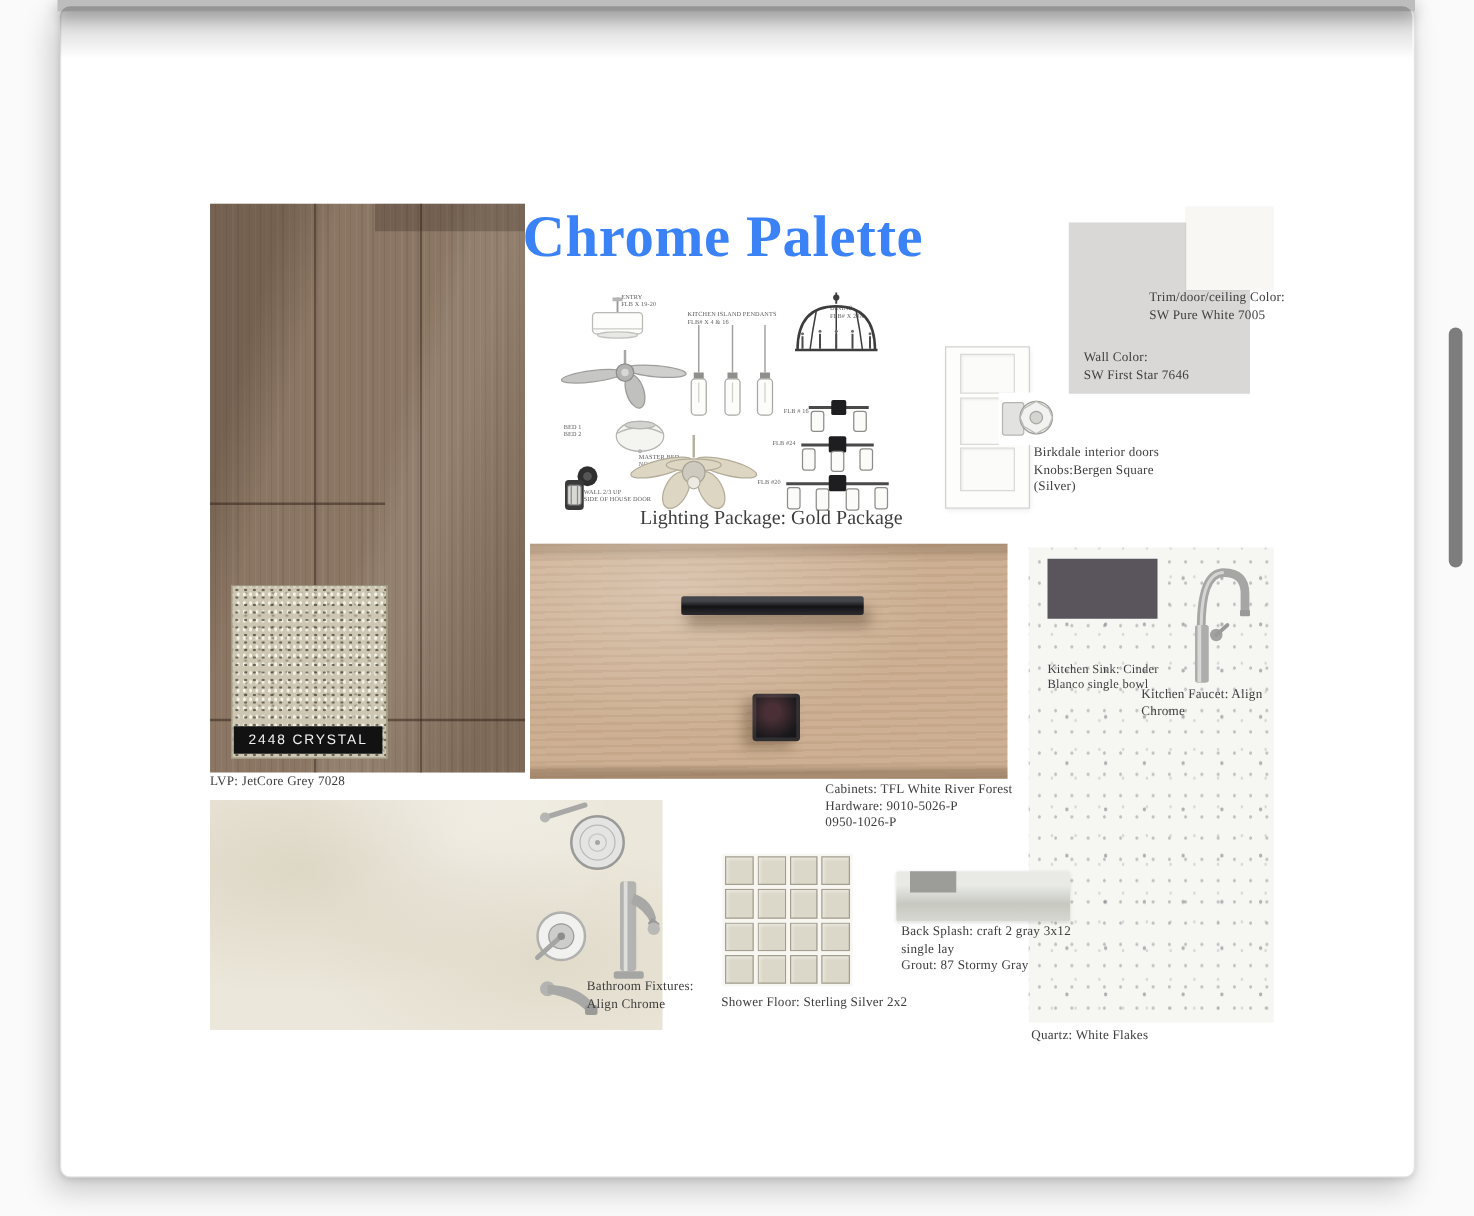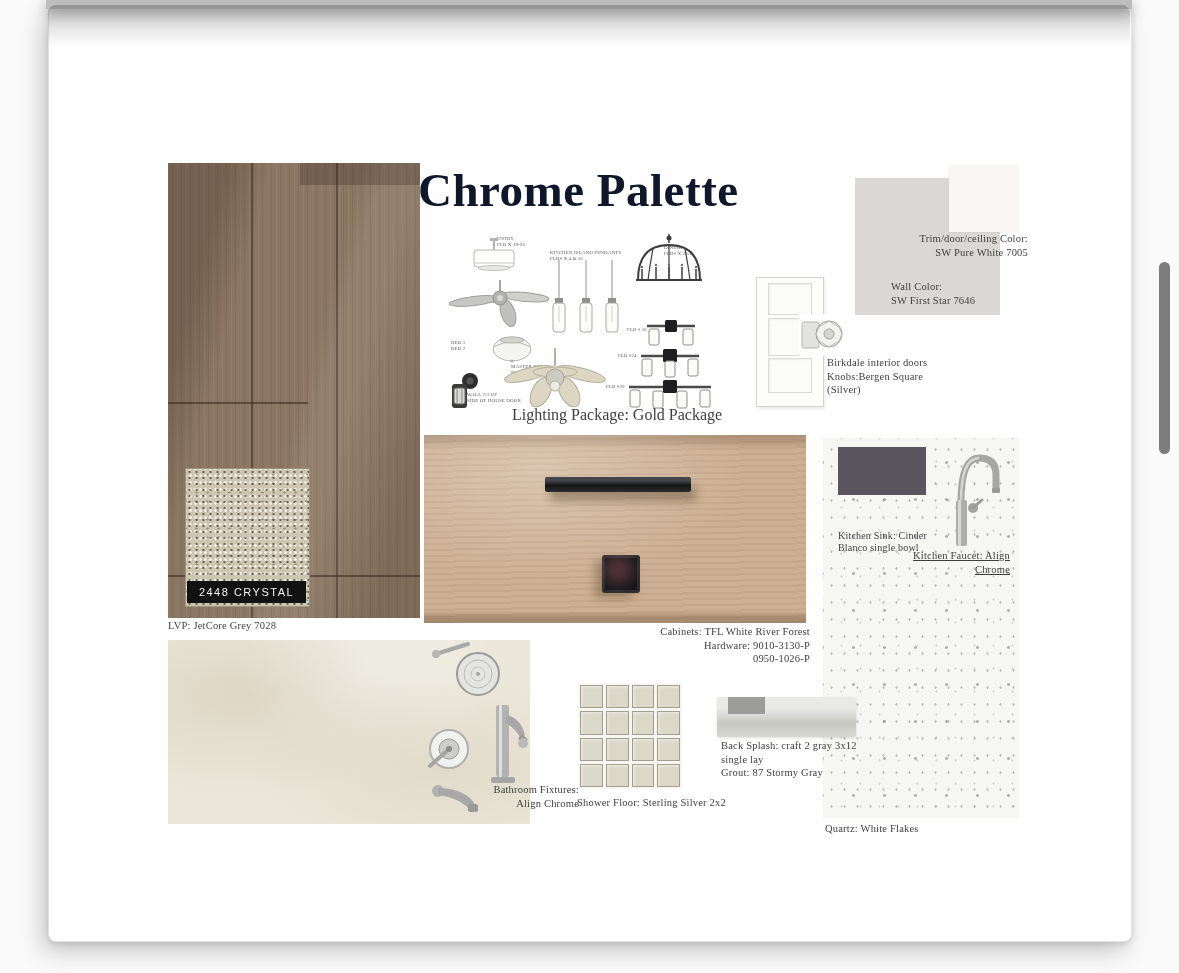--- a/index.html
+++ b/index.html
@@ -10,25 +10,25 @@
           border:1px solid #e3e3e3;border-radius:8px;
           box-shadow:-6px 10px 24px rgba(0,0,0,.20), 0 2px 6px rgba(0,0,0,.12);}
   #top-strip{position:absolute;left:46px;top:0;width:1086px;height:9px;background:#bdbdbd;
              box-shadow:0 4px 14px rgba(0,0,0,.35);}
   #top-fade{position:absolute;left:48px;top:5px;width:1082px;height:42px;
             background:linear-gradient(180deg,rgba(0,0,0,.22),rgba(0,0,0,0));border-radius:8px 8px 0 0;}
   #scroll-thumb{position:absolute;left:1159px;top:262px;width:11px;height:192px;border-radius:6px;background:#7d7d7d;}
 
   .abs{position:absolute;}
   .label{font-size:10.5px;line-height:13.5px;color:#3e3e3e;letter-spacing:.2px;}
-  .right{text-align:right;}
+  .right{text-align:left;}
   .tiny{font-size:5px;line-height:6px;color:#5a5a5a;white-space:pre-line;letter-spacing:.1px;}
 
   
-  #page-title{left:418px;top:163px;font-size:47px;font-weight:700;color:#0f172a;letter-spacing:.5px;}
+  #page-title{left:418px;top:163px;font-size:47px;font-weight:700;color:#3b82f6;letter-spacing:.5px;}
 
   
   #lvp{left:168px;top:163px;width:252px;height:455px;background-color:#8b7663;
     background-image:
       linear-gradient(105deg, rgba(58,44,33,.28) 0 16%, rgba(0,0,0,0) 28% 52%, rgba(255,255,255,.07) 58% 66%, rgba(58,44,33,.16) 88%),
       repeating-linear-gradient(90deg, rgba(255,255,255,.05) 0 1px, rgba(0,0,0,0) 1px 4px, rgba(0,0,0,.07) 4px 5px, rgba(0,0,0,0) 5px 9px),
       repeating-linear-gradient(90deg, rgba(0,0,0,0) 0 83px, rgba(40,28,20,.45) 83px 85px);}
   .lvp-seam{position:absolute;height:2px;background:rgba(45,32,22,.5);}
   #lvp-seam1{left:168px;top:402px;width:140px;}
   #lvp-seam2{left:168px;top:575px;width:252px;}
@@ -44,21 +44,21 @@
     border:1px solid #9a937e;}
   #carpet-tag{left:187px;top:581px;width:119px;height:22px;background:#121212;color:#f2f2f2;
     font-family:"Liberation Sans",sans-serif;font-size:11px;letter-spacing:1.5px;
     display:flex;align-items:center;justify-content:center;}
   #lvp-label{left:168px;top:619px;}
 
   
   #wall-swatch{left:855px;top:178px;width:145px;height:137px;background:#d9d8d6;}
   #trim-swatch{left:949px;top:166px;width:69px;height:66px;background:#f8f7f4;box-shadow:0 0 0 1px rgba(0,0,0,.03);}
   #trim-text{right:151px;top:232px;}
-  #wall-text{left:867px;top:280px;margin-left:24px;}
+  #wall-text{left:867px;top:280px;}
 
   
   #door{left:756px;top:277px;width:66px;height:128px;background:#fdfdfc;border:1px solid #d2d2cf;box-shadow:1px 2px 4px rgba(0,0,0,.08);}
   .door-panel{position:absolute;left:11px;width:42px;background:#fbfbfa;border:1px solid #dadad6;box-shadow:inset 1px 1px 2px rgba(0,0,0,.06);}
   #door-panel-1{top:5px;height:30px;}
   #door-panel-2{top:40px;height:36px;}
   #door-panel-3{top:80px;height:33px;}
   #door-knob{left:799px;top:314px;width:48px;height:42px;background:#ffffff;}
   #door-text{left:827px;top:356px;}
 
@@ -92,31 +92,31 @@
 
   
   #quartz{left:823px;top:438px;width:196px;height:380px;background-color:#f6f6f3;
     background-image:
       radial-gradient(rgba(110,110,120,.40) .8px, rgba(0,0,0,0) 1.3px),
       radial-gradient(rgba(150,150,158,.32) .8px, rgba(0,0,0,0) 1.3px),
       radial-gradient(rgba(90,90,100,.45) 1px, rgba(0,0,0,0) 1.6px);
     background-size:13px 17px,19px 23px,31px 37px;background-position:2px 3px,9px 12px,15px 6px;}
   #sink-swatch{left:838px;top:447px;width:88px;height:48px;background:#5a545d;}
   #sink-text{left:838px;top:498px;font-size:10px;line-height:12px;margin-top:32px;}
-  #faucet-text{right:169px;top:549px;text-decoration:underline;}
+  #faucet-text{right:169px;top:549px;}
   #quartz-label{left:825px;top:822px;}
 
   
   #bath-tile{left:168px;top:640px;width:362px;height:184px;background-color:#ebe7da;
     background-image:
       radial-gradient(ellipse at 20% 30%, rgba(205,195,172,.45), rgba(0,0,0,0) 55%),
       radial-gradient(ellipse at 75% 70%, rgba(208,198,176,.38), rgba(0,0,0,0) 50%),
       radial-gradient(ellipse at 55% 15%, rgba(255,255,255,.5), rgba(0,0,0,0) 45%);}
   #bath-tile-text{right:847px;top:792px;}
-  #bath-fixtures-text{right:600px;top:783px;}
+  #bath-fixtures-text{right:624px;top:783px;}
 
   
   #shower-floor{left:578px;top:683px;width:104px;height:106px;background:#f7f6f1;
     display:grid;grid-template-columns:repeat(4,1fr);grid-template-rows:repeat(4,1fr);gap:3px;padding:2px;box-sizing:border-box;}
   #shower-floor i{display:block;background:#dcd8c9;box-shadow:inset 0 0 0 1px #a39f90, inset 2px 2px 3px rgba(255,255,255,.55);}
   #shower-floor-label{left:577px;top:796px;}
 
   
   #backsplash{left:717px;top:697px;width:139px;height:40px;border-radius:2px;
     background:linear-gradient(180deg,#e9eae6 0 28%,#c7c9c1 65%,#d6d8d1);box-shadow:0 1px 3px rgba(0,0,0,.12);}
@@ -302,21 +302,21 @@
     <div>Birkdale interior doors</div>
     <div>Knobs:Bergen Square</div>
     <div>(Silver)</div>
   </div>
 
   <div id="cabinet" class="abs"></div>
   <div id="bar-pull" class="abs"></div>
   <div id="square-knob" class="abs"></div>
   <div id="cabinet-text" class="abs label right">
     <div>Cabinets: TFL White River Forest</div>
-    <div>Hardware: 9010-3130-P</div>
+    <div>Hardware: 9010-5026-P</div>
     <div>0950-1026-P</div>
   </div>
 
   <div id="quartz" class="abs"></div>
   <div id="sink-swatch" class="abs"></div>
   <div id="sink-text" class="abs label">
     <div>Kitchen Sink: Cinder</div>
     <div>Blanco single bowl</div>
   </div>
   <svg style="left:945px;top:448px" width="62" height="100" viewBox="0 0 62 100">

